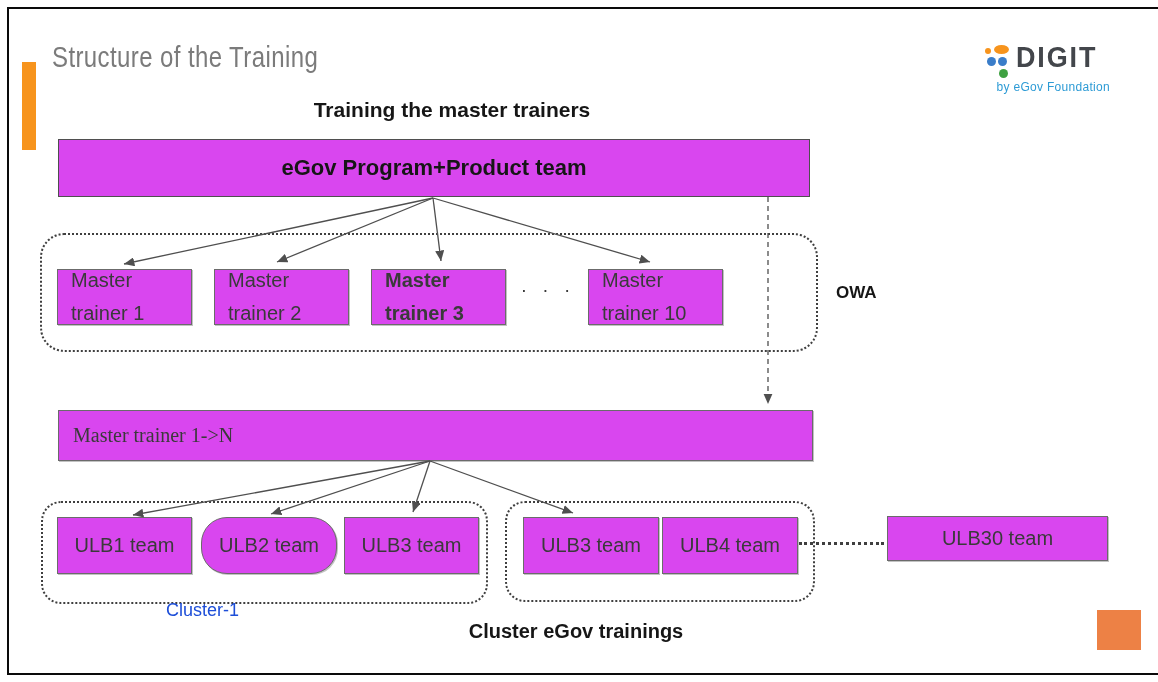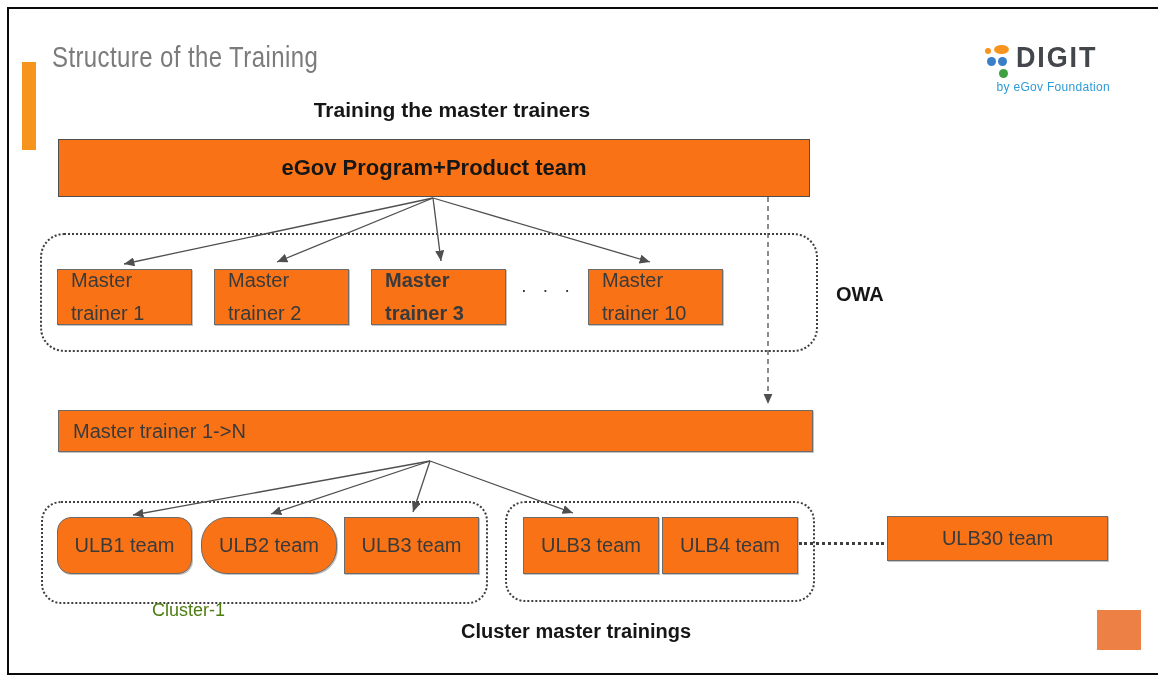--- a/index.html
+++ b/index.html
@@ -28,45 +28,45 @@
     font-size:29px;font-weight:800;color:#43464B;letter-spacing:2px;line-height:30px;
     transform:scaleX(0.93);transform-origin:left top;white-space:nowrap;
   }
   .logo-tagline{font-size:12px;color:#2D9BD5;text-align:right;margin-top:1px;letter-spacing:0.3px;}
 
   .heading{position:absolute;font-weight:700;color:#161616;text-align:center;white-space:nowrap;}
   .heading-top{left:252px;top:98px;width:400px;font-size:21px;}
   .heading-bottom{left:376px;top:620px;width:400px;font-size:20px;}
 
   .box{
-    position:absolute;background:#f97316;border:1.5px solid #6B6B6B;box-sizing:border-box;
+    position:absolute;background:#d946ef;border:1.5px solid #6B6B6B;box-sizing:border-box;
     color:#3A3A3A;font-size:20px;display:flex;align-items:center;
     box-shadow:1px 1px 0 rgba(120,120,120,.45);
   }
   .egov-box{left:58px;top:139px;width:752px;height:58px;justify-content:center;
     font-weight:700;color:#161616;font-size:22px;box-shadow:none;border-color:#4f4f4f;}
   .mt-box{width:135px;height:56px;top:269px;padding-left:13px;line-height:33px;}
   .mt-1{left:57px;} .mt-2{left:214px;} .mt-3{left:371px;font-weight:bold;} .mt-10{left:588px;}
   .ellipsis{position:absolute;left:515px;top:279px;width:66px;text-align:center;
     font-size:19px;letter-spacing:5px;color:#3a3a3a;}
   .owa-rect{position:absolute;left:40px;top:233px;width:778px;height:119px;
     border:2px dotted #3f3f3f;border-radius:24px;box-sizing:border-box;}
-  .owa-label{position:absolute;left:836px;top:283px;font-size:20px;font-weight:700;color:#161616;}
+  .owa-label{position:absolute;left:836px;top:283px;font-size:17px;font-weight:700;color:#161616;}
 
-  .mtn-box{left:58px;top:410px;width:755px;height:42px;padding-left:14px;}
+  .mtn-box{left:58px;top:410px;width:755px;height:51px;padding-left:14px;font-family:Liberation Serif, serif;}
 
   .cluster-rect{position:absolute;border:2px dotted #3f3f3f;border-radius:20px;box-sizing:border-box;}
   .cluster-1{left:41px;top:501px;width:447px;height:103px;}
   .cluster-2{left:505px;top:501px;width:310px;height:101px;}
   .ulb-box{height:57px;top:517px;justify-content:center;}
-  .ulb-1{left:57px;width:135px;border-radius:14px;} .ulb-2{left:201px;width:136px;border-radius:26px;} .ulb-3{left:344px;width:135px;}
+  .ulb-1{left:57px;width:135px;} .ulb-2{left:201px;width:136px;border-radius:26px;} .ulb-3{left:344px;width:135px;}
   .ulb-3b{left:523px;width:136px;} .ulb-4{left:662px;width:136px;}
   .ulb-30{left:887px;top:516px;width:221px;height:45px;justify-content:center;}
 
-  .cluster1-label{position:absolute;left:152px;top:600px;font-size:18px;color:#4d7c0f;}
+  .cluster1-label{position:absolute;left:166px;top:600px;font-size:18px;color:#1d4ed8;}
   .dotted-connector{position:absolute;left:799px;top:542px;width:85px;height:0;
     border-top:3px dotted #3f3f3f;}
   .corner-square{position:absolute;left:1097px;top:610px;width:44px;height:40px;background:#ED8145;}
 
   svg.wires{position:absolute;left:0;top:0;pointer-events:none;}
 </style>
 </head>
 <body>
 
 <div class="canvas">
@@ -109,21 +109,21 @@
   <div class="box ulb-box ulb-3">ULB3 team</div>
   <div class="cluster1-label">Cluster-1</div>
 
   <div class="cluster-rect cluster-2"></div>
   <div class="box ulb-box ulb-3b">ULB3 team</div>
   <div class="box ulb-box ulb-4">ULB4 team</div>
 
   <div class="dotted-connector"></div>
   <div class="box ulb-30">ULB30 team</div>
 
-  <div class="heading heading-bottom">Cluster master trainings</div>
+  <div class="heading heading-bottom">Cluster eGov trainings</div>
 
   <div class="corner-square"></div>
 
   <svg class="wires" width="1158" height="682" viewBox="0 0 1158 682">
     <defs>
       <marker id="ah" markerWidth="9" markerHeight="7" refX="8" refY="3.5" orient="auto">
         <path d="M0,0 L8,3.5 L0,7 Z" fill="#4F4F4F"></path>
       </marker>
     </defs>
     <g stroke="#4F4F4F" stroke-width="1.3" fill="none">

